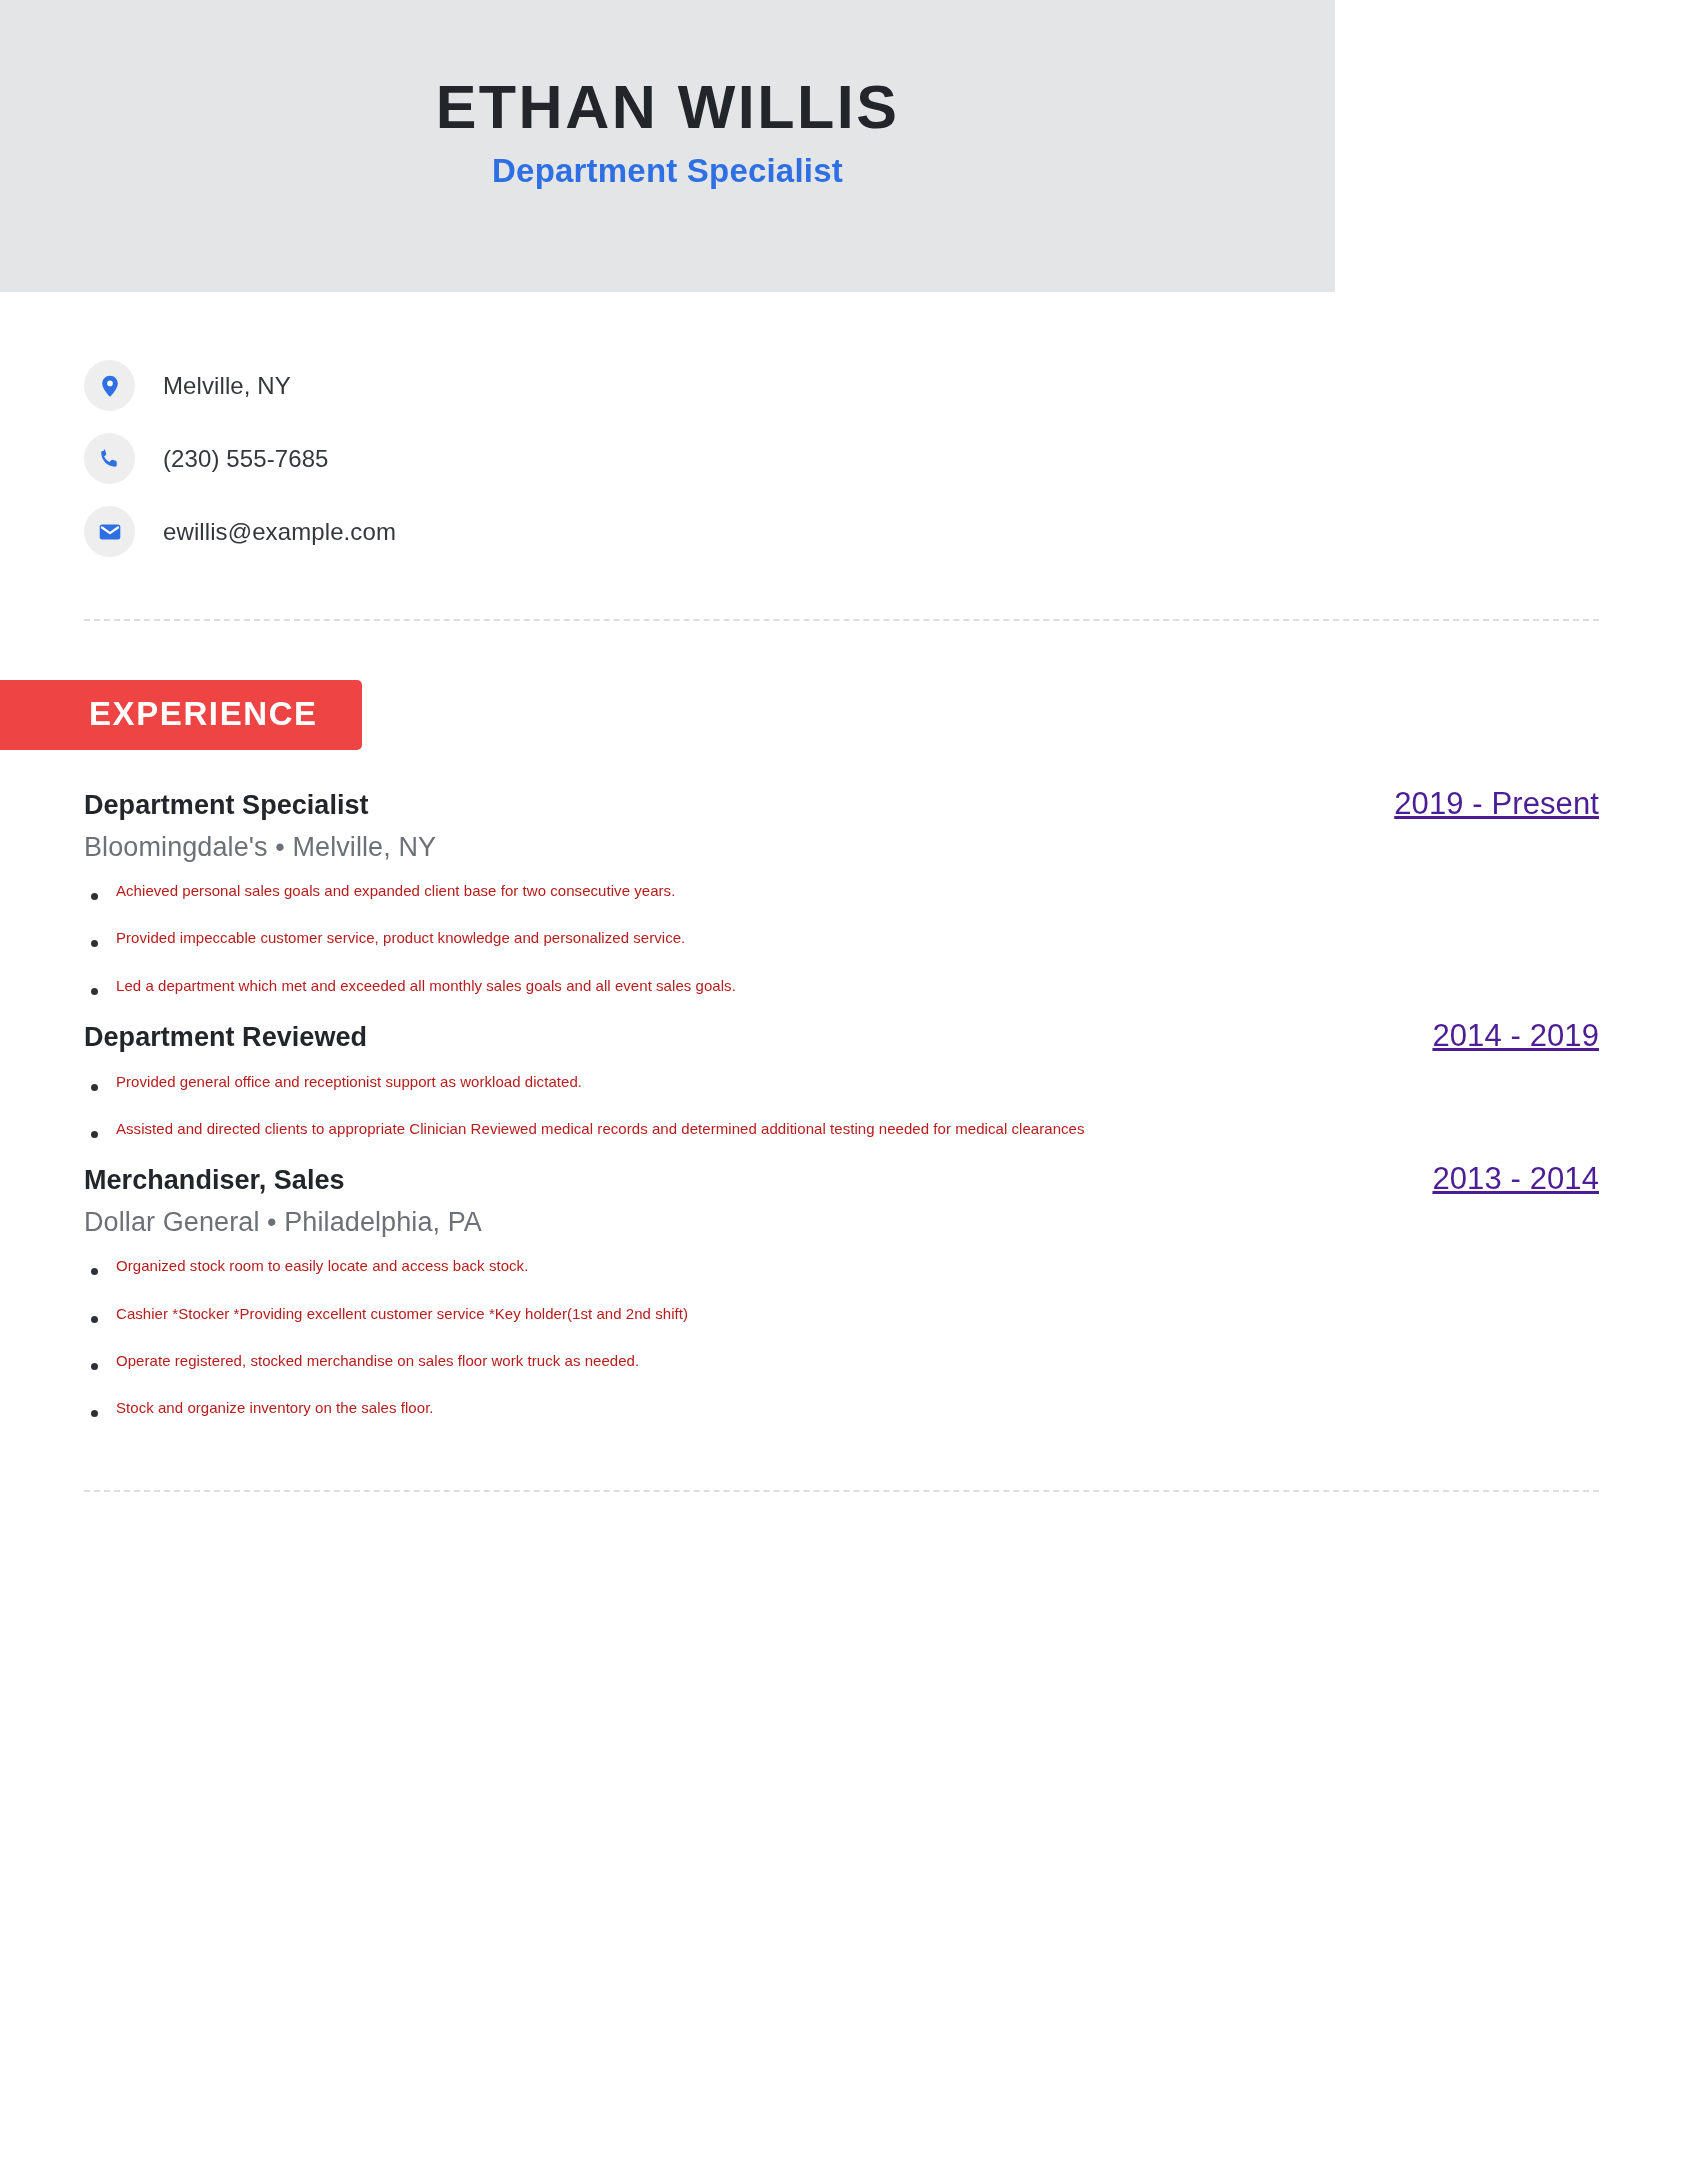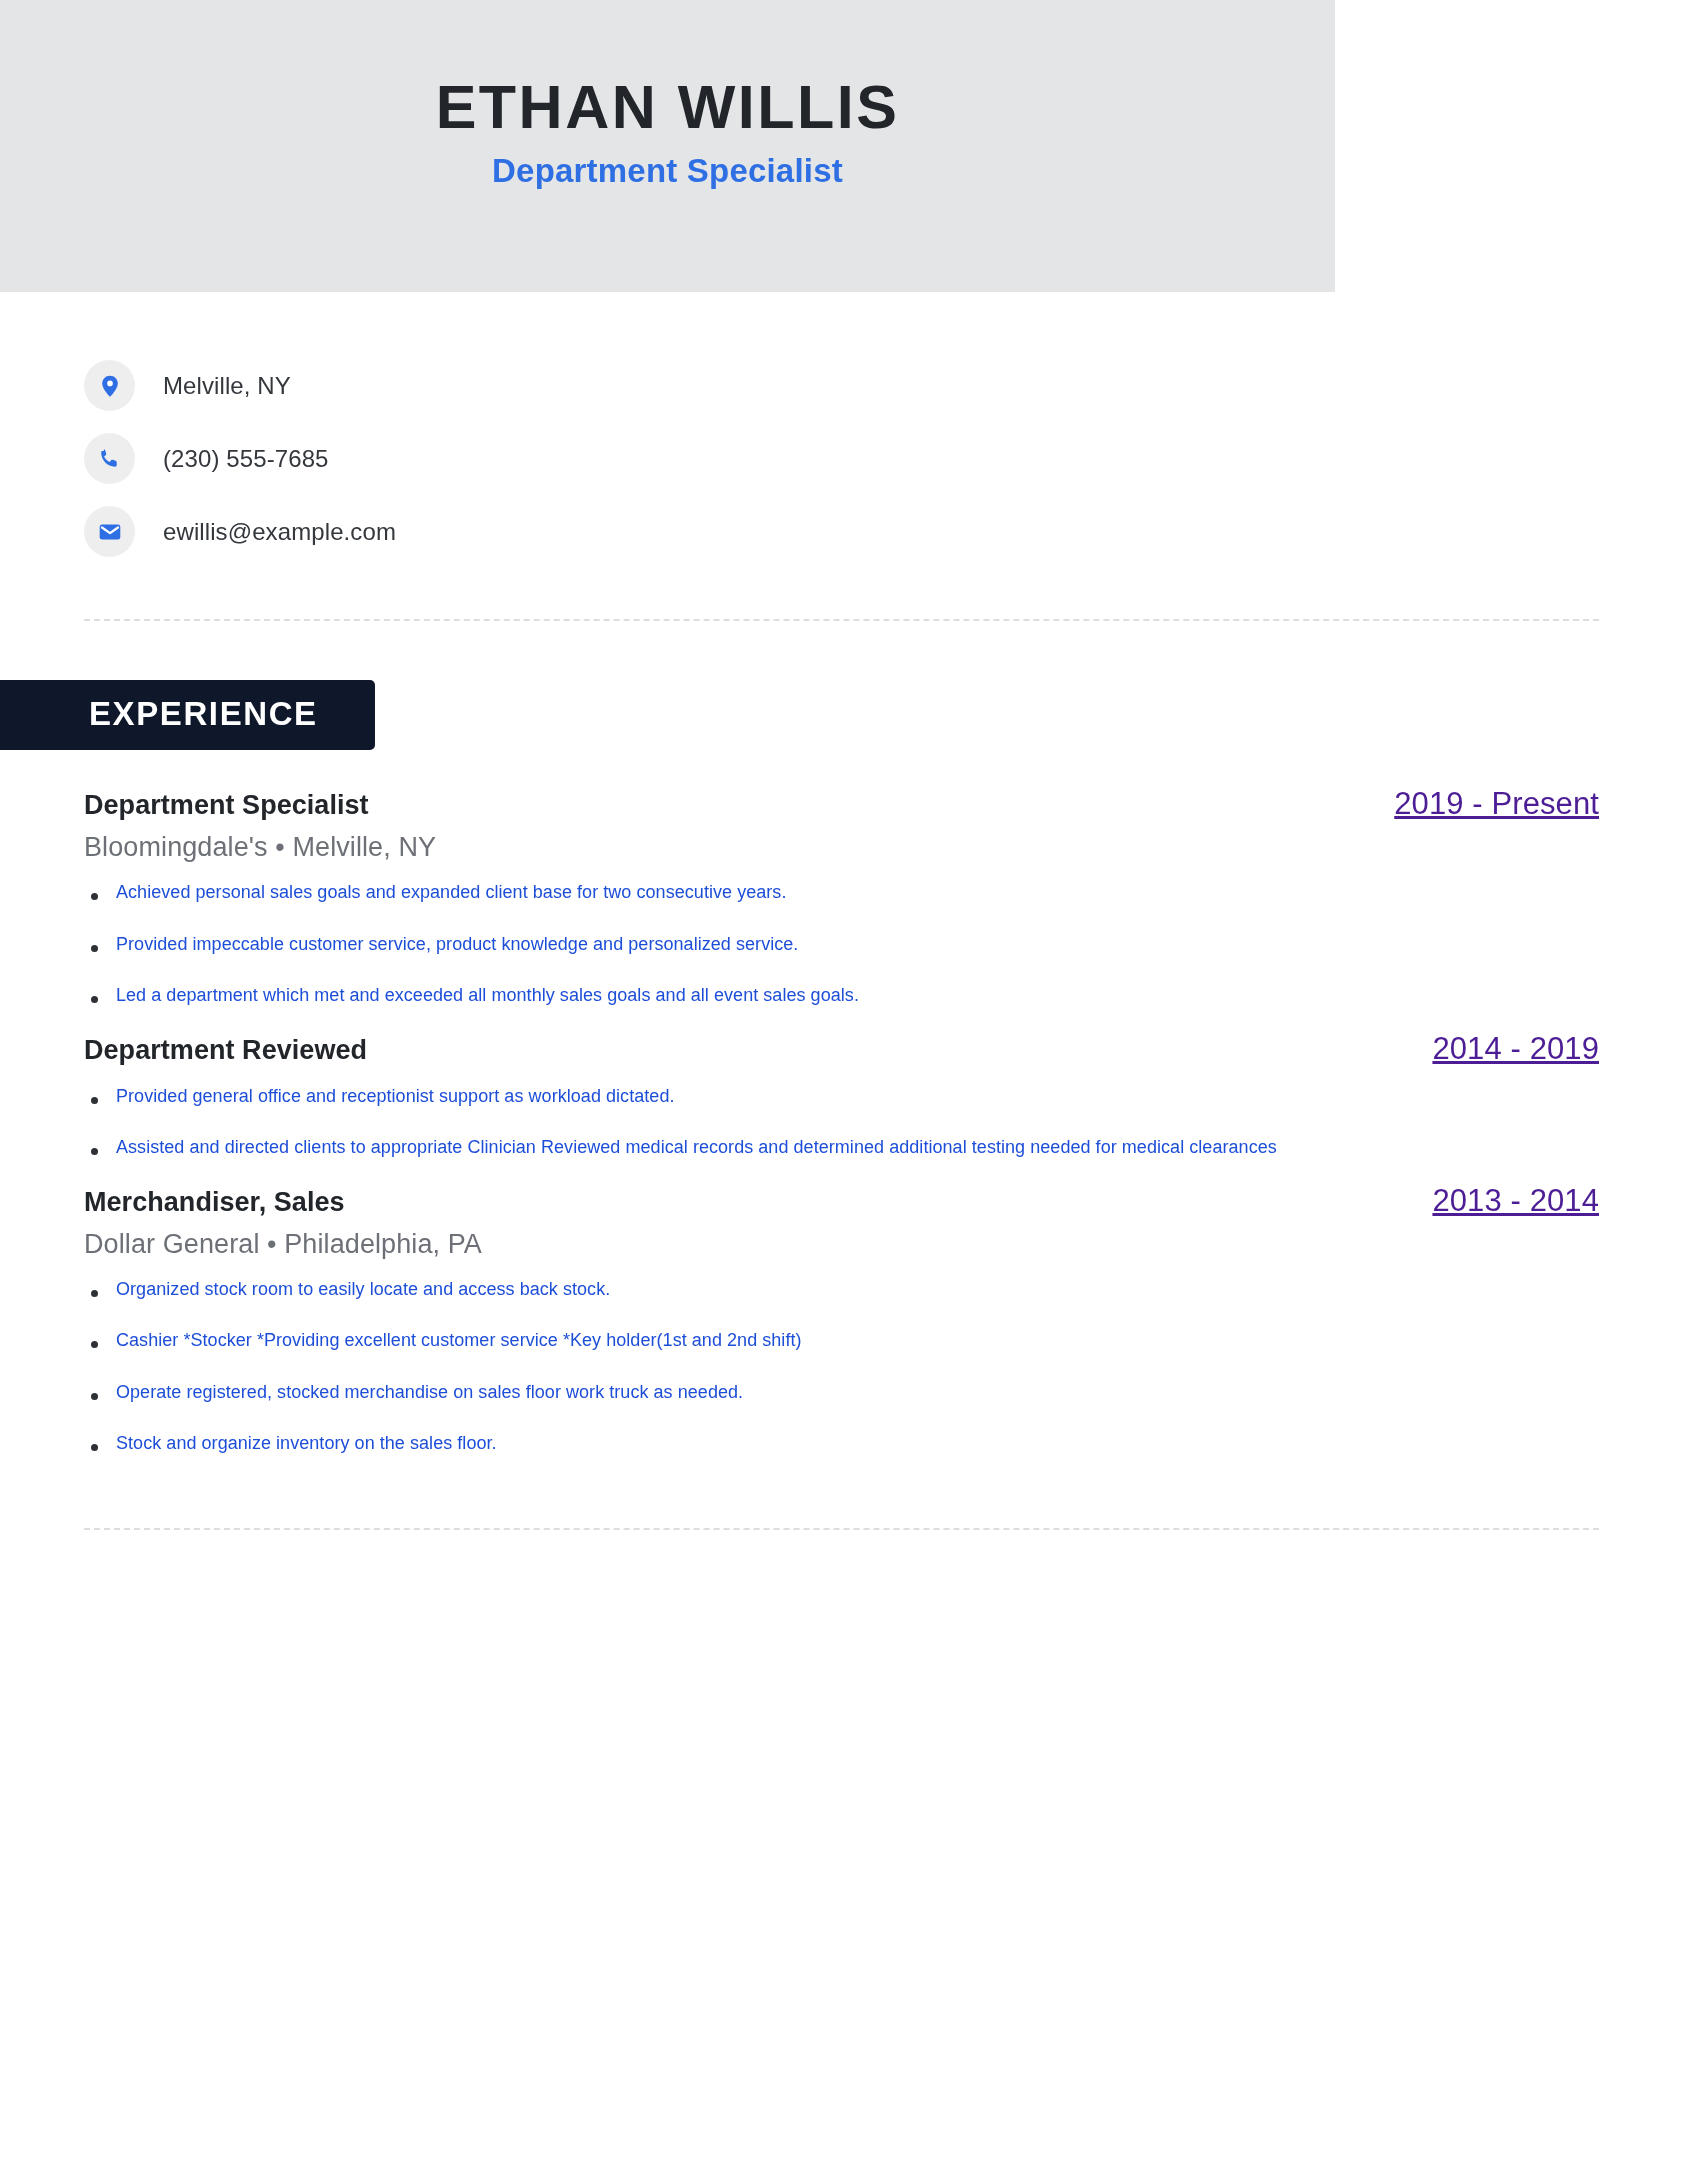--- a/index.html
+++ b/index.html
@@ -86,26 +86,26 @@
     border-top: 2px dashed #dcdde0;
     margin-left: 84px;
     margin-right: 84px;
   }
   .divider-top { margin-top: 51px; }
   .divider-bottom { margin-top: 0; }
 
   
   .section-badge {
     display: inline-block;
-    background: #0f172a;
+    background: #ef4444;
     color: #ffffff;
     font-size: 33px;
     font-weight: 700;
     letter-spacing: 1.6px;
-    padding: 16px 57px 17px 89px;
+    padding: 16px 44px 17px 89px;
     border-radius: 0 5px 5px 0;
     margin-top: 59px;
     line-height: 1.12;
   }
 
   
   .experience-list {
     padding: 14px 84px 0 84px;
   }
   .job {
@@ -138,22 +138,22 @@
     margin-top: 10px;
     letter-spacing: 0.1px;
   }
   .bullets {
     list-style: none;
     margin: 17px 0 0 0;
     padding: 0;
   }
   .bullets li {
     position: relative;
-    font-size: 18px;
-    color: #1d4ed8;
+    font-size: 15px;
+    color: #b91c1c;
     line-height: 1.42;
     padding-left: 32px;
     margin-bottom: 26px;
     letter-spacing: 0.05px;
   }
   .bullets li:last-child { margin-bottom: 0; }
   .bullets li::before {
     content: "";
     position: absolute;
     left: 7px;

